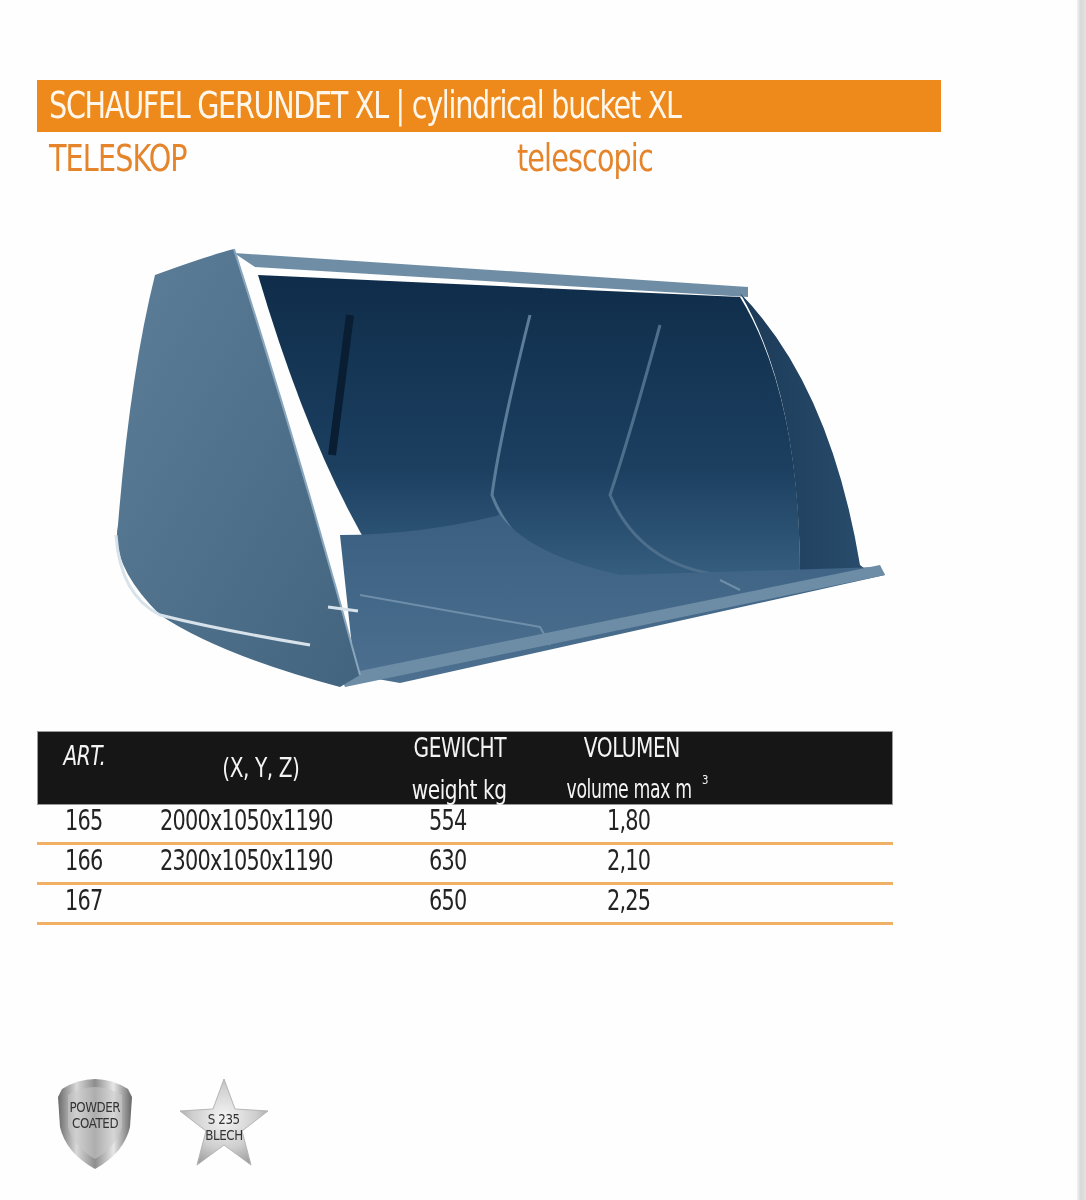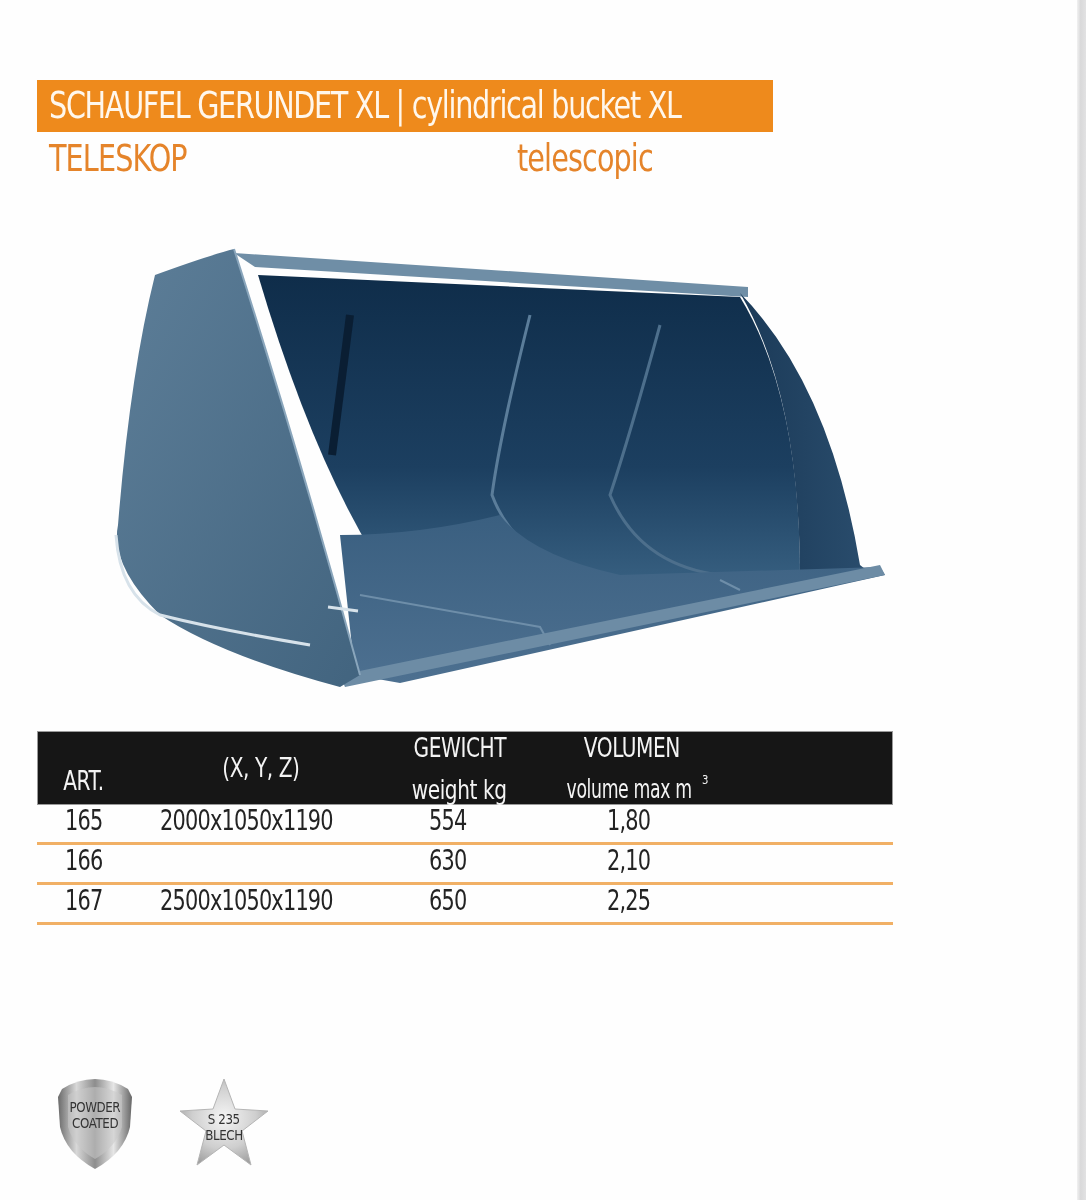--- a/index.html
+++ b/index.html
@@ -9,21 +9,21 @@
       font-family: "DejaVu Sans Condensed", "DejaVu Sans", "Liberation Sans", sans-serif;
     }
     .page { position: relative; width: 1086px; height: 1200px; background: #fefefe; }
 
     .scroll-track {
       position: absolute; right: 0; top: 0; width: 9px; height: 1200px;
       background: linear-gradient(90deg, #f1f1f1 0%, #d9d9da 40%, #e2e2e3 100%);
     }
 
     .title-bar {
-      position: absolute; left: 37px; top: 80px; width: 736px; height: 52px;
+      position: absolute; left: 37px; top: 80px; width: 904px; height: 52px;
       background: #ee8a1c;
       color: #fff7ec;
       font-size: 37px; line-height: 52px;
       padding-left: 12px;
       white-space: nowrap;
       letter-spacing: -1.5px;
       transform-origin: left center;
     }
     .title-bar span { display: inline-block; transform: scaleX(0.86); transform-origin: left center; }
 
@@ -43,21 +43,21 @@
     }
     .thead {
       position: relative; height: 74px; background: #161616; color: #f4f4f4;
       border: 1px solid #9a9a9a;
     }
     .th {
       position: absolute; font-size: 26px; line-height: 32px; white-space: nowrap;
       letter-spacing: -0.5px;
     }
     .th span { display: inline-block; transform: scaleX(0.86); transform-origin: center; }
-    .th.art { left: 22px; top: 33px; }
+    .th.art { left: 22px; top: 8px; font-style: italic; }
     .th.dims { left: 178px; top: 20px; }
     .th.weight { left: 356px; top: 0px; width: 120px; text-align: right; }
     .th.weight .line2 { margin-top: 10px; }
     .th.volume { left: 502px; top: 0px; width: 184px; text-align: center; }
     .th.volume .line2 { margin-top: 4px; text-decoration: underline; }
     .th sup { font-size: 13px; position: relative; top: -4px; }
 
     .tbody { position: relative; }
     .tr {
       position: relative; height: 40px;
@@ -166,26 +166,26 @@
 
     <div class="tbody">
       <div class="tr">
         <div class="td art"><span>165</span></div>
         <div class="td dims"><span>2000x1050x1190</span></div>
         <div class="td weight"><span>554</span></div>
         <div class="td volume"><span>1,80</span></div>
       </div>
       <div class="tr">
         <div class="td art"><span>166</span></div>
+        <div class="td dims"><span>2300x1050x1190</span></div>
         <div class="td weight"><span>630</span></div>
         <div class="td volume"><span>2,10</span></div>
       </div>
       <div class="tr">
         <div class="td art"><span>167</span></div>
-        <div class="td dims"><span>2500x1050x1190</span></div>
         <div class="td weight"><span>650</span></div>
         <div class="td volume"><span>2,25</span></div>
       </div>
     </div>
   </div>
 
   <div class="badges">
     <div class="badge" style="left:4px; width:82px; height:96px;">
       <svg width="82" height="96" viewBox="0 0 82 96">
         <defs>

